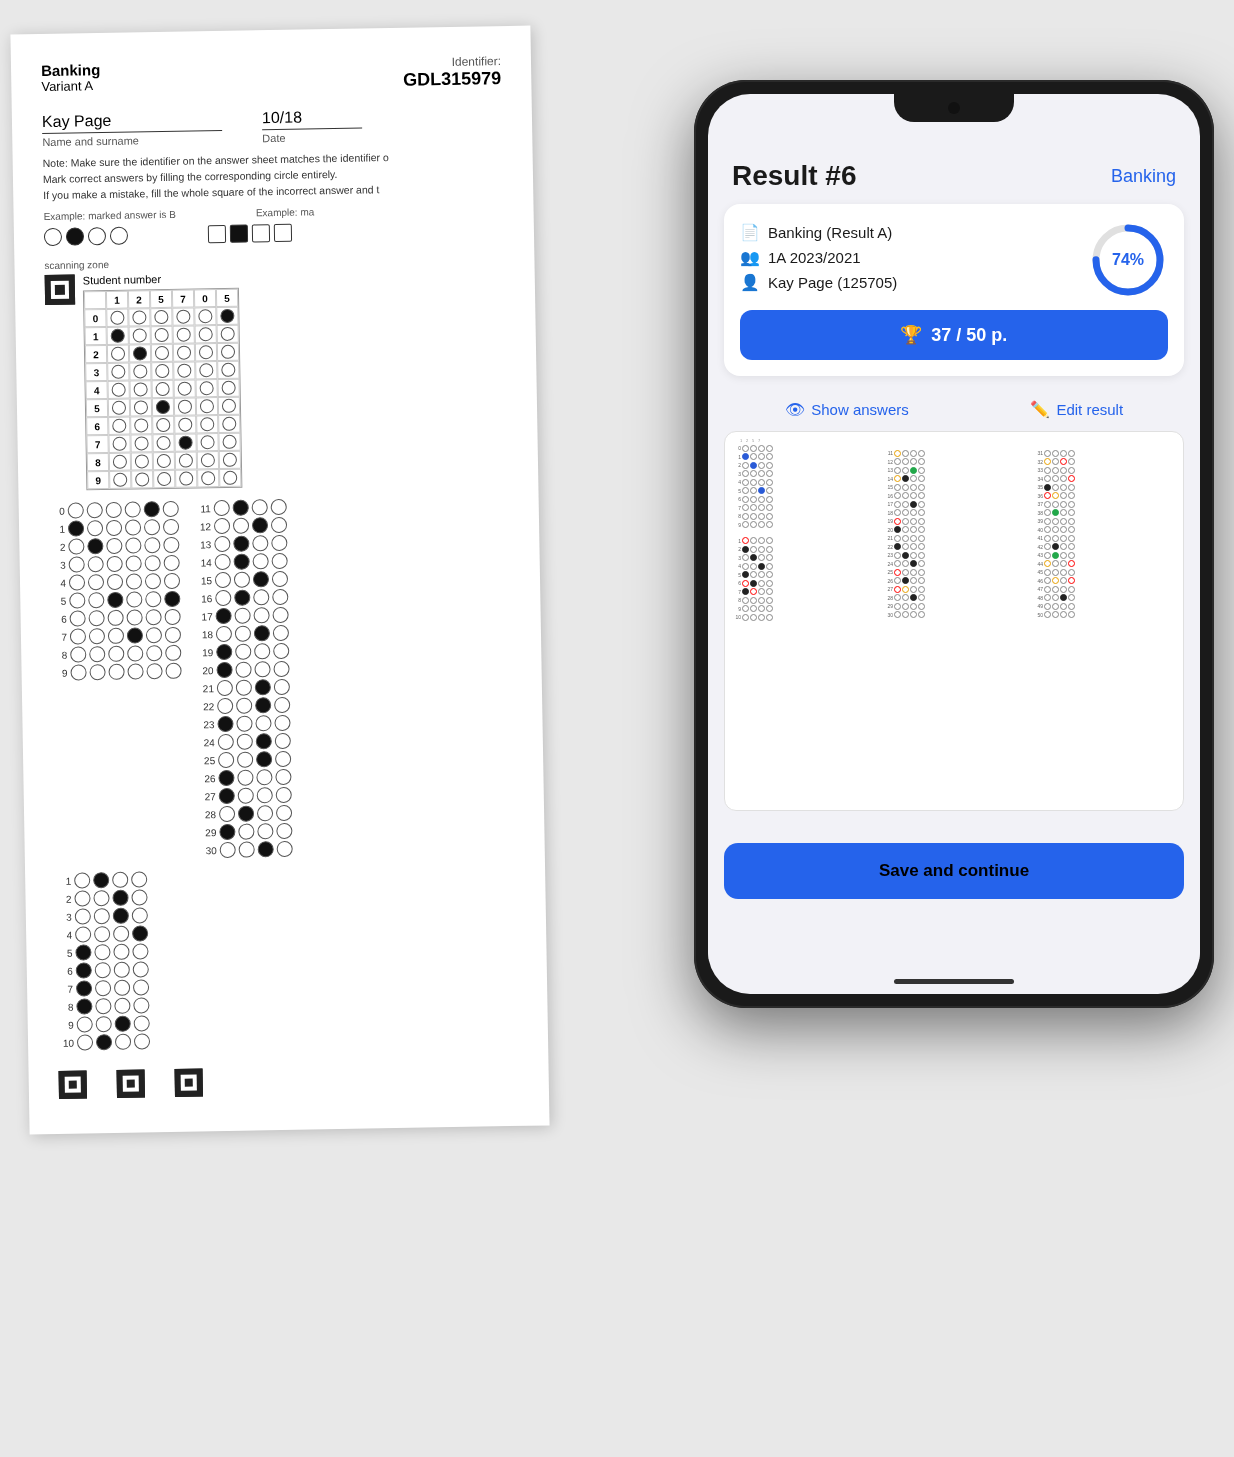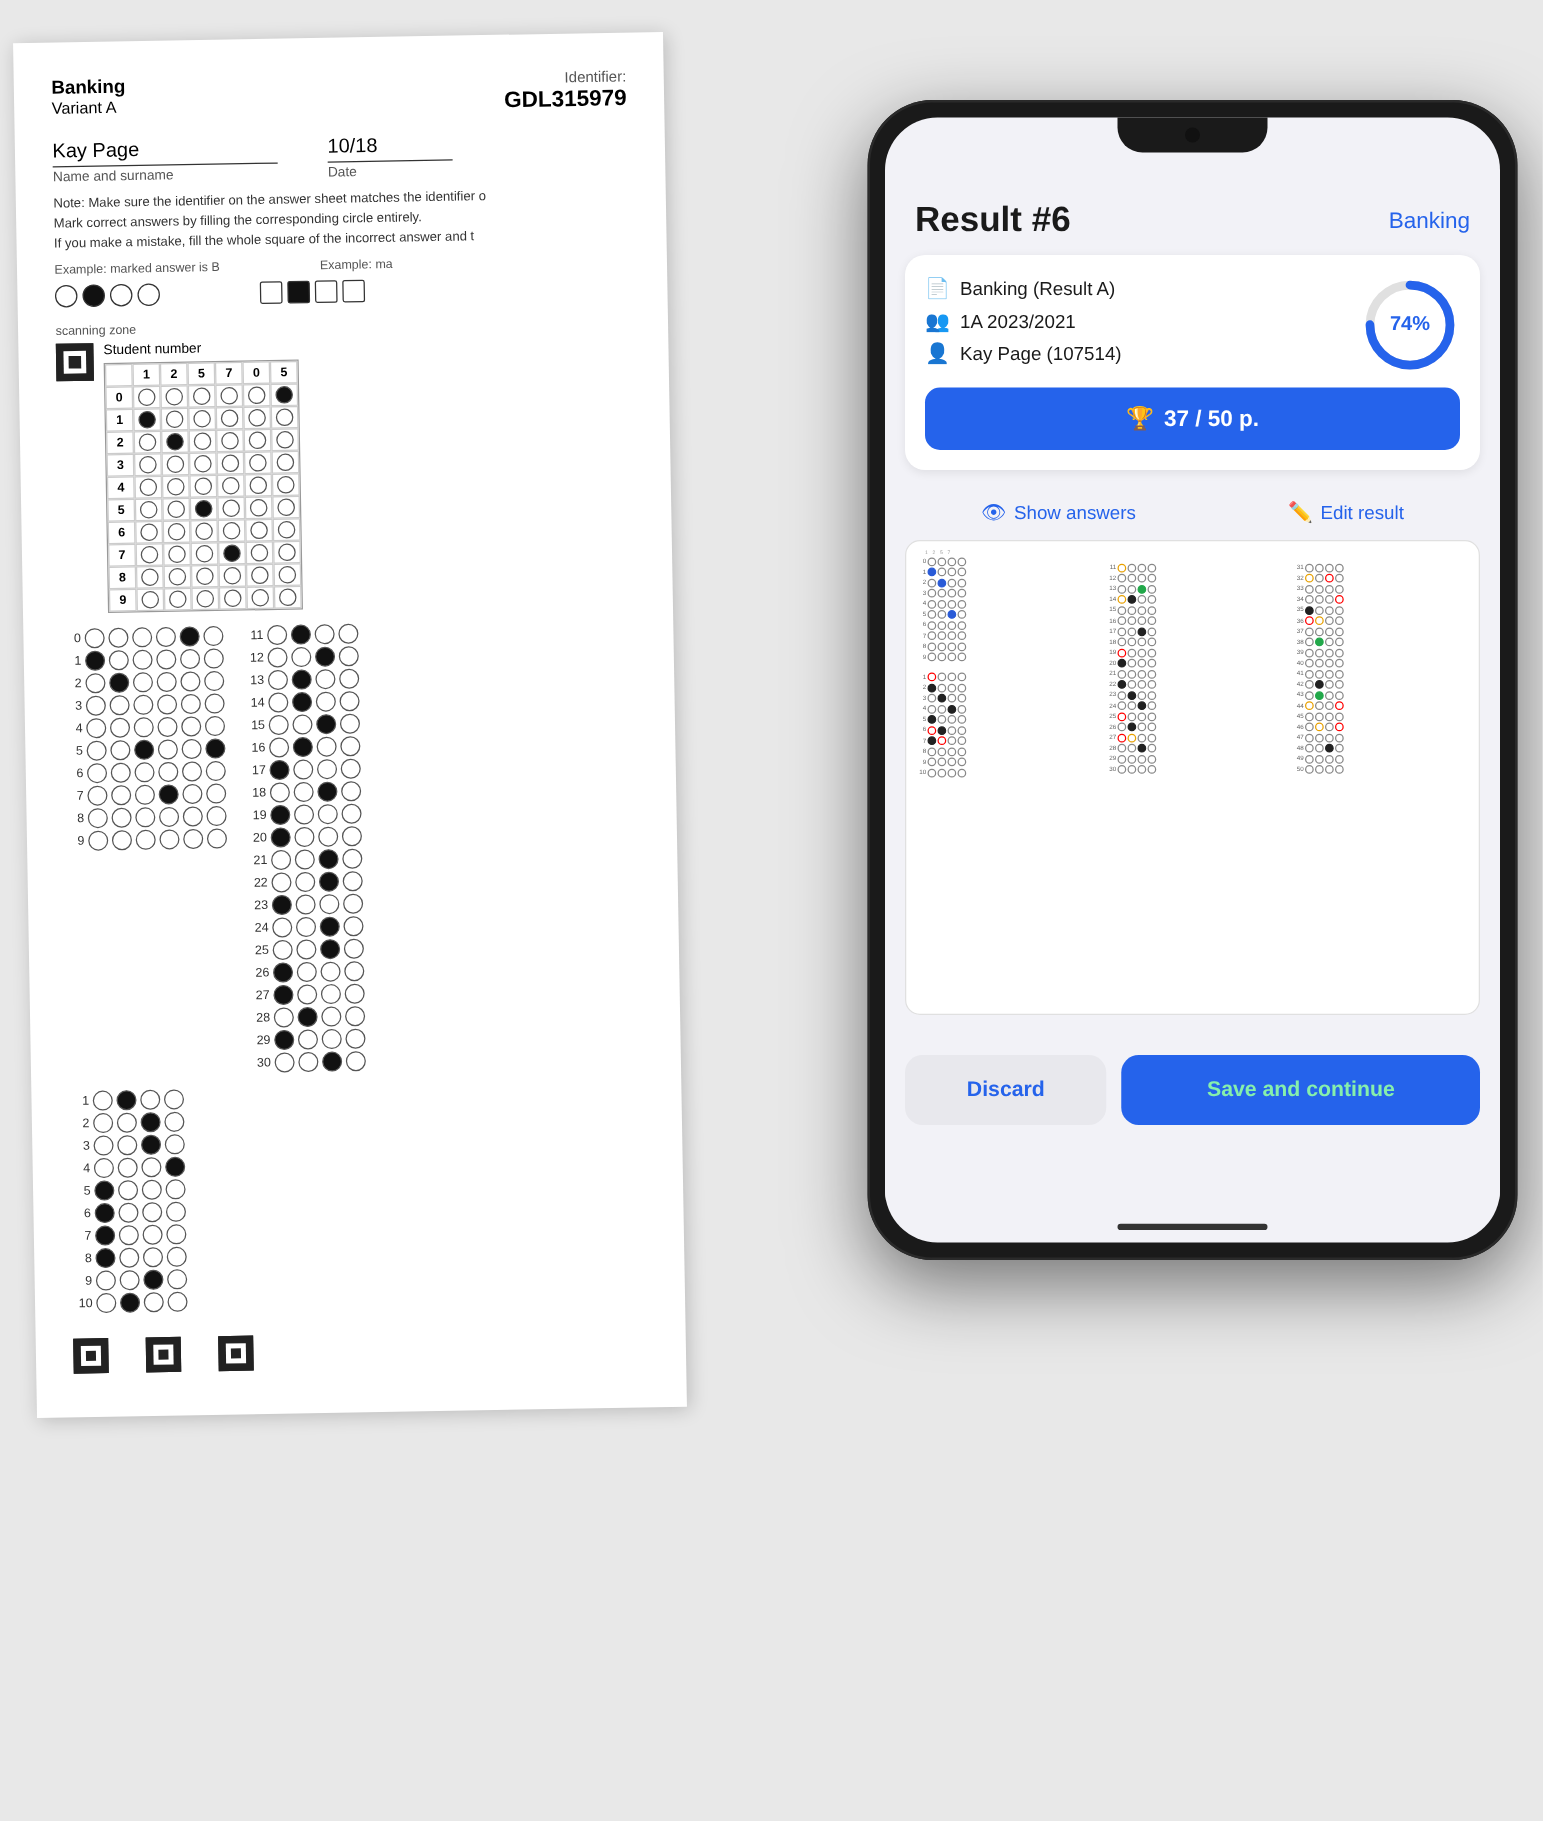--- a/index.html
+++ b/index.html
@@ -453,21 +453,21 @@
       border-radius: 14px;
       padding: 18px;
       font-size: 17px;
       font-weight: 600;
       cursor: pointer;
     }
 
     .save-btn {
       flex: 2;
       background: #2563eb;
-      color: #86efac;
+      color: #000000;
       border: none;
       border-radius: 14px;
       padding: 18px;
       font-size: 17px;
       font-weight: 600;
       cursor: pointer;
     }
   </style>
 </head>
 <body>
@@ -1112,21 +1112,21 @@
             <div class="info-item">
               <span class="info-icon">📄</span>
               <span class="info-text">Banking (Result A)</span>
             </div>
             <div class="info-item">
               <span class="info-icon">👥</span>
               <span class="info-text">1A 2023/2021</span>
             </div>
             <div class="info-item">
               <span class="info-icon">👤</span>
-              <span class="info-text">Kay Page (107514)</span>
+              <span class="info-text">Kay Page (125705)</span>
             </div>
           </div>
 
           <div class="circle-progress">
             <svg width="80" height="80" viewBox="0 0 80 80">
 
               <circle cx="40" cy="40" r="32" fill="none" stroke="#e0e0e0" stroke-width="7"></circle>
 
               <circle cx="40" cy="40" r="32" fill="none" stroke="#2563eb" stroke-width="7" stroke-dasharray="150.8 50.2" stroke-linecap="round"></circle>
             </svg>
@@ -1589,20 +1589,19 @@
                 <div class="tb outline"></div>
                 <div class="tb outline"></div>
                 <div class="tb outline"></div>
                 <div class="tb outline"></div>
               </div>
           </div>
         </div>
       </div>
 
       <div class="bottom-actions">
-        <button class="discard-btn">Discard</button>
         <button class="save-btn">Save and continue</button>
       </div>
 
       <div class="phone-home-indicator"></div>
     </div>
   </div>
 </div>
 
 </body></html>

